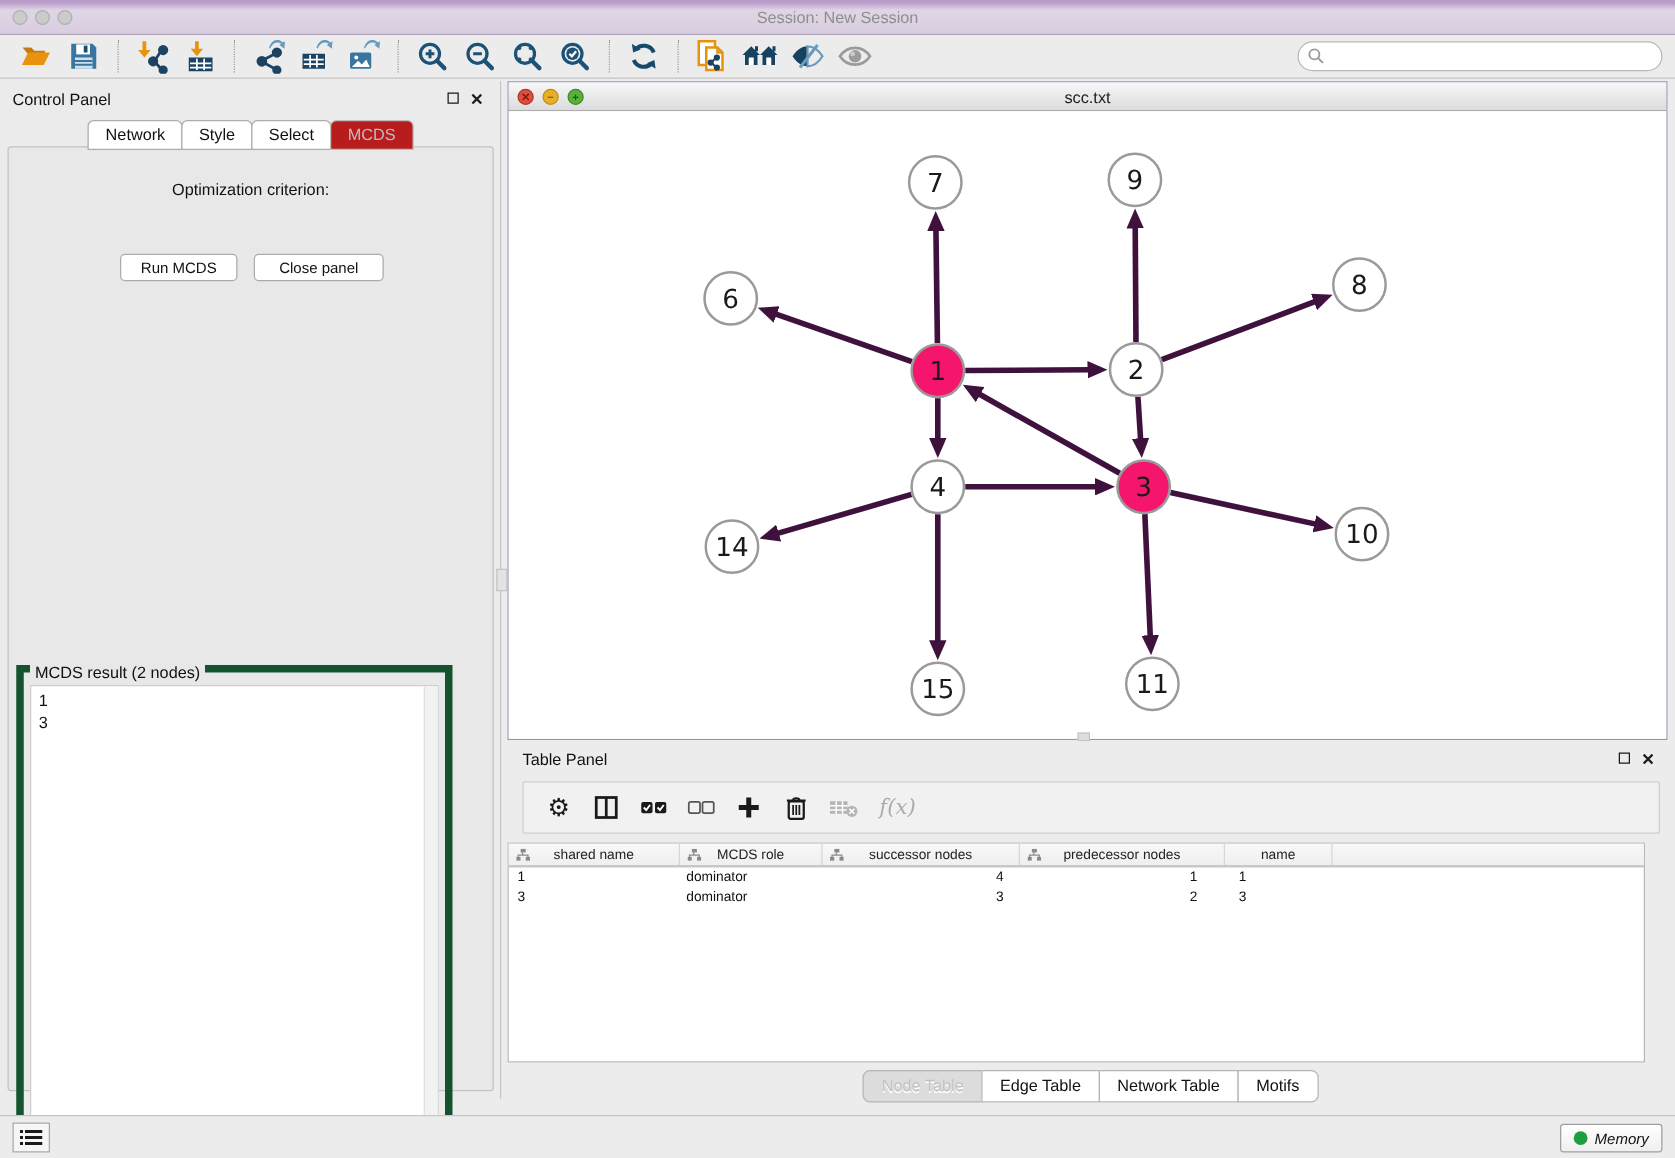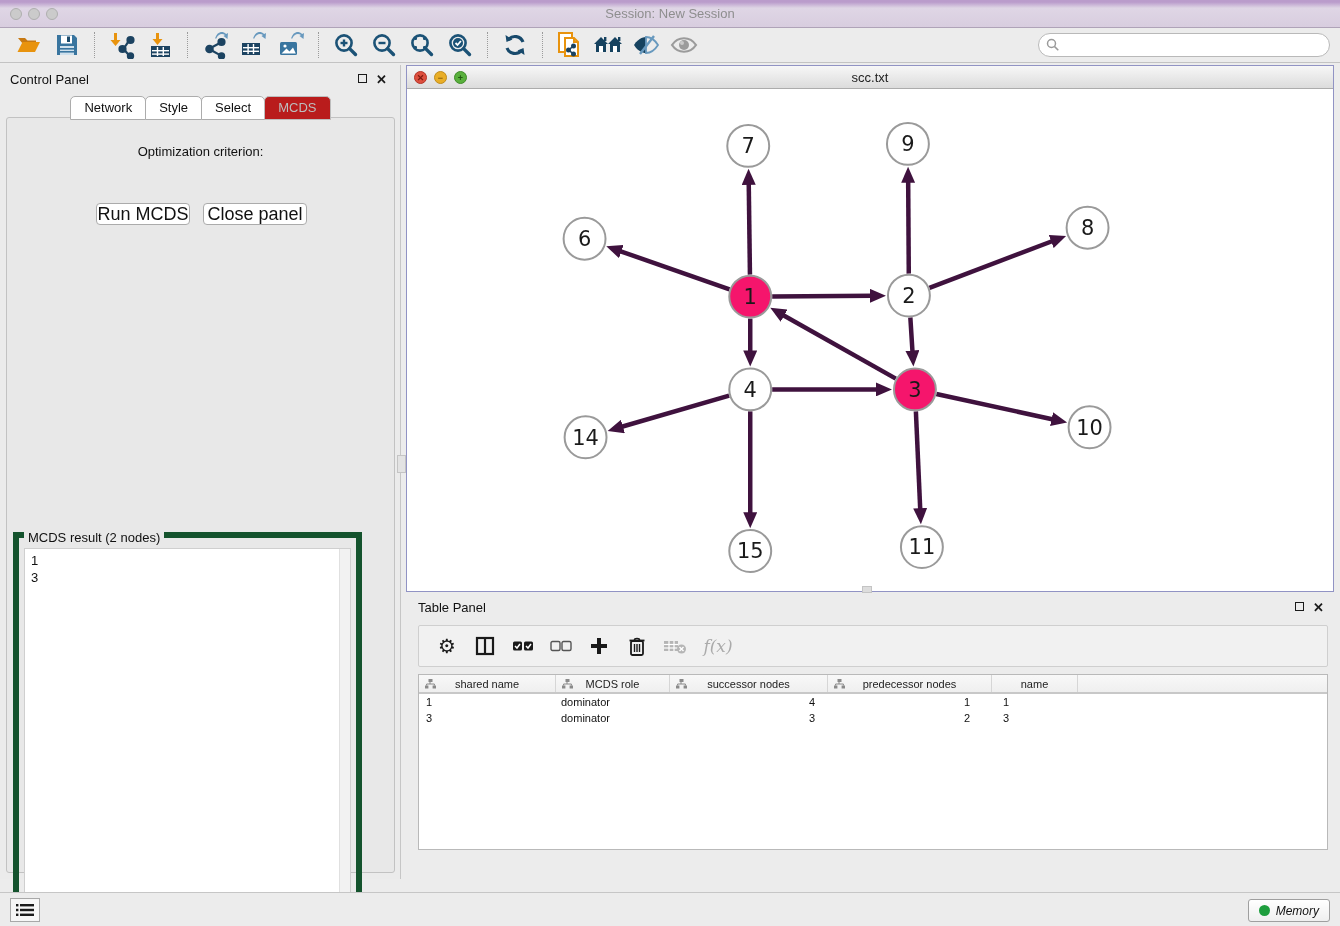--- a/index.html
+++ b/index.html
@@ -29,21 +29,21 @@
   #cp-tabs { position:absolute; left:0; top:31px; width:100%; display:flex; justify-content:center; }
   .cp-tab { background:#FFF; border:1px solid #ACACAC; border-radius:5px 5px 0 0; padding:3px 13px 4px 13px; font-size:13px; color:#111; margin-right:-1px; position:relative; z-index:2; }
   .cp-tab.selected { background:#b91c1c; color:#BDBDBD; border-color:#BDBDBD; }
   #cp-body { position:absolute; left:6px; top:52px; width:389px; height:756px; background:#E8E8E8; border:1px solid #C2C2C2; border-radius:3px; }
   #opt-label { position:absolute; left:0; width:100%; top:26px; text-align:center; font-size:13px; color:#111; }
   #criterion-select { position:absolute; left:38px; top:52px; width:310px; height:22px; background:#FFF; border:1px solid #ABABAB; border-radius:4px; font-size:13px; color:#111; display:flex; align-items:center; padding-left:10px; }
   .updown { position:absolute; right:8px; top:3px; display:flex; flex-direction:column; gap:2px; }
   .updown i { display:block; width:0; height:0; border-left:4px solid transparent; border-right:4px solid transparent; }
   .updown .up { border-bottom:5px solid #4A4A4A; }
   .updown .dn { border-top:5px solid #4A4A4A; }
-  .cp-btn { position:absolute; top:85px; height:22px; background:#FFF; border:1px solid #ABABAB; border-radius:4px; font-size:18px; color:#111; display:flex; align-items:center; justify-content:center; }
+  .cp-btn { position:absolute; top:85px; height:22px; background:#FFF; border:1px solid #ABABAB; border-radius:4px; font-size:12px; color:#111; display:flex; align-items:center; justify-content:center; }
   #mcds-result { position:absolute; left:6px; top:414px; width:349px; height:380px; border:6px solid #14532d; }
   #mcds-result-title { position:absolute; left:5px; top:-8px; background:#E8E8E8; padding:0 4px; font-size:13px; color:#111; }
   #mcds-result-area { position:absolute; left:5px; top:10px; right:5px; bottom:5px; background:#FFF; border:1px solid #CFCFCF; font-size:13px; color:#111; padding:3px 6px; line-height:17px; }
   #mcds-scrollbar { position:absolute; right:0; top:0; bottom:0; width:11px; background:#F2F2F2; border-left:1px solid #E0E0E0; }
 
   
   .split-handle-v { position:absolute; left:397px; top:455px; width:9px; height:18px; background:#E3E3E3; border:1px solid #C4C4C4; }
   .split-handle-h { position:absolute; left:862px; top:586px; width:10px; height:7px; background:#DDD; border:1px solid #C4C4C4; }
 
   
@@ -54,21 +54,21 @@
   #net-canvas { position:absolute; left:0; top:23px; right:0; bottom:0; background:#FFF; }
   #graph-svg { width:100%; height:100%; }
 
   
   #table-panel { position:absolute; left:406px; top:593px; width:934px; height:297px; background:#ECECEC; }
   #tp-header { position:absolute; left:12px; top:7px; font-size:13px; color:#111; }
   #tp-toolbar { position:absolute; left:12px; top:32px; width:910px; height:42px; background:#F1F1F1; border:1px solid #CFCFCF; border-radius:2px; display:flex; align-items:center; padding-left:14px; }
   .tp-btn { width:28px; height:28px; display:flex; align-items:center; justify-content:center; margin-right:10px; }
   .gear-glyph { font-size:20px; color:#1A1A1A; font-family:"DejaVu Sans", sans-serif; }
   .fx-glyph { font-family:"DejaVu Serif", serif; font-style:italic; font-size:17px; color:#ABABAB; }
-  #data-table { position:absolute; left:12px; top:81px; width:910px; height:176px; background:#FFF; border:1px solid #B9B9B9; }
+  #data-table { position:absolute; left:0; top:81px; width:910px; height:176px; background:#FFF; border:1px solid #B9B9B9; }
   #table-header { display:grid; grid-template-columns:137px 114px 158px 164px 86px 1fr; height:19px;
     background:linear-gradient(#F8F8F8,#EFEFEF); border-bottom:2px solid #C8C8C8; }
   .th { position:relative; display:flex; align-items:center; justify-content:center; font-size:11px; color:#222; border-right:1px solid #D6D6D6; }
   .th:last-child { border-right:none; }
   .th .tree { position:absolute; left:6px; top:4px; }
   #table-rows .trow { display:grid; grid-template-columns:137px 114px 158px 164px 86px 1fr; height:16px; font-size:11px; color:#111; align-items:center; }
   .cell-l0 { padding-left:7px; text-align:left; }
   .cell-l1 { padding-left:5px; text-align:left; }
   .cell-r2 { padding-right:13px; text-align:right; }
   .cell-r3 { padding-right:22px; text-align:right; }
@@ -476,20 +476,26 @@
           <div class="cell-l0">3</div>
           <div class="cell-l1">dominator</div>
           <div class="cell-r2">3</div>
           <div class="cell-r3">2</div>
           <div class="cell-l4">3</div>
           <div></div>
         </div>
       </div>
   </div>
 
+  <div id="tp-tabs">
+    <span class="tp-tab selected">Node Table</span>
+    <span class="tp-tab">Edge Table</span>
+    <span class="tp-tab">Network Table</span>
+    <span class="tp-tab">Motifs</span>
+  </div>
 </div>
 
 <div id="status-bar">
   <span id="list-button">
     <svg width="18" height="14" viewBox="0 0 18 14">
         <g fill="#1A1A1A">
           <rect x="0" y="1" width="2.4" height="2.4"></rect>
           <rect x="4" y="1" width="14" height="2.4"></rect>
           <rect x="0" y="5.8" width="2.4" height="2.4"></rect>
           <rect x="4" y="5.8" width="14" height="2.4"></rect>

